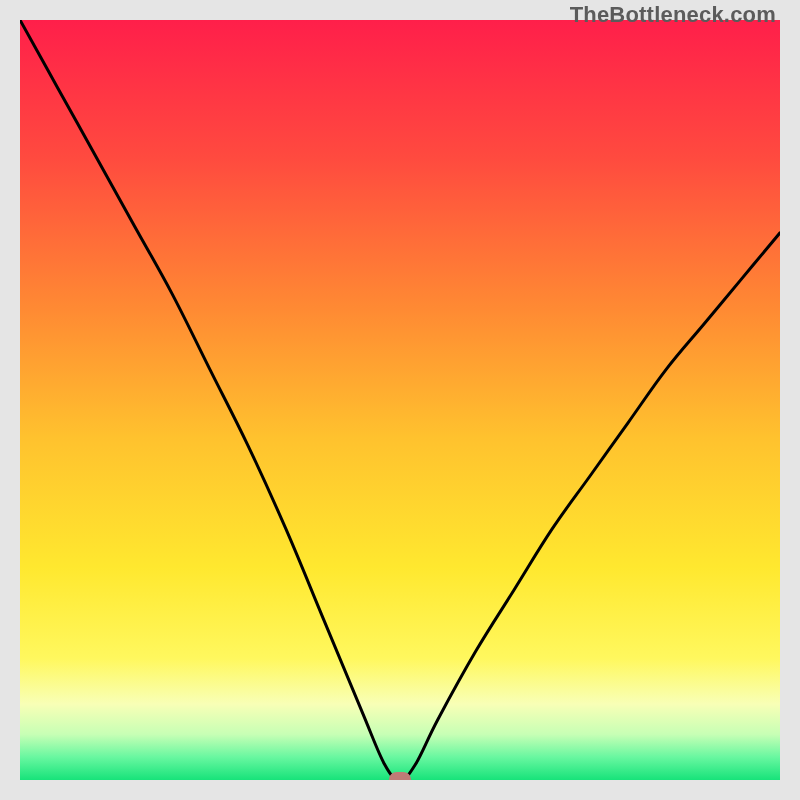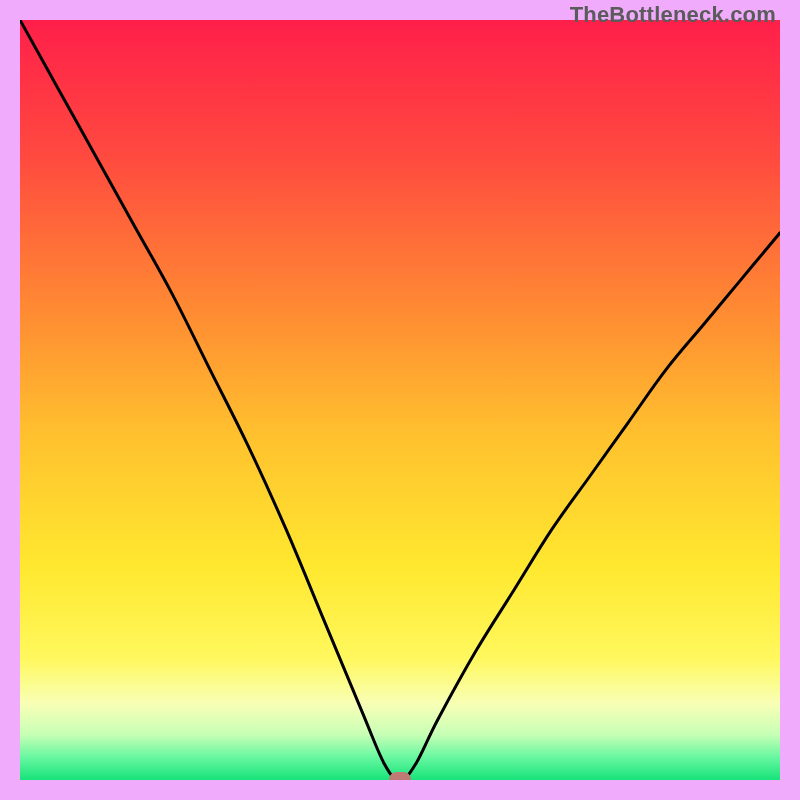--- a/index.html
+++ b/index.html
@@ -10,21 +10,21 @@
     background: #000;
     position: relative;
     font-family: Arial, Helvetica, sans-serif;
   }
   .outer {
     position: absolute;
     left: 0;
     top: 0;
     width: 800px;
     height: 800px;
-    background: #f0abfc;
+    background: #e5e5e5;
   }
   .plot-wrap {
     position: absolute;
     left: 20px;
     top: 20px;
     width: 760px;
     height: 760px;
     overflow: hidden;
   }
   .gradient {

